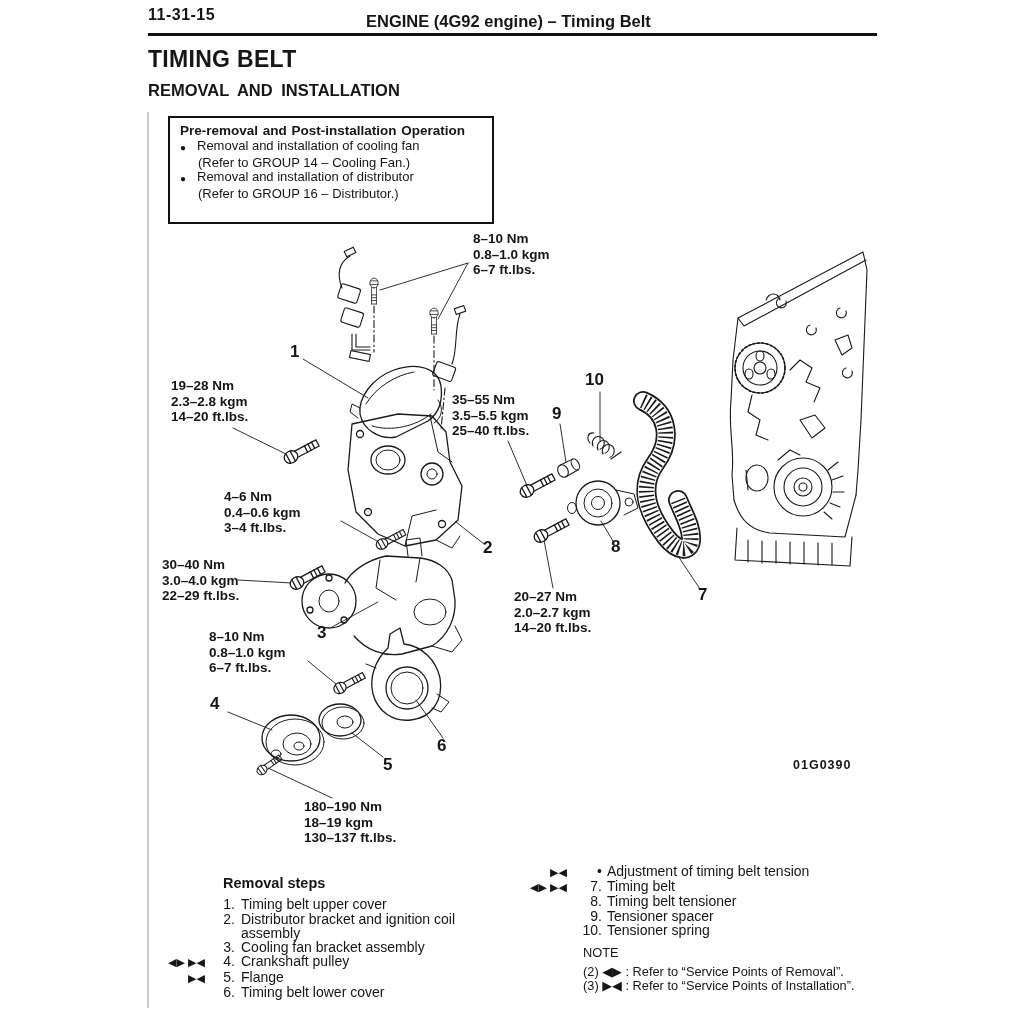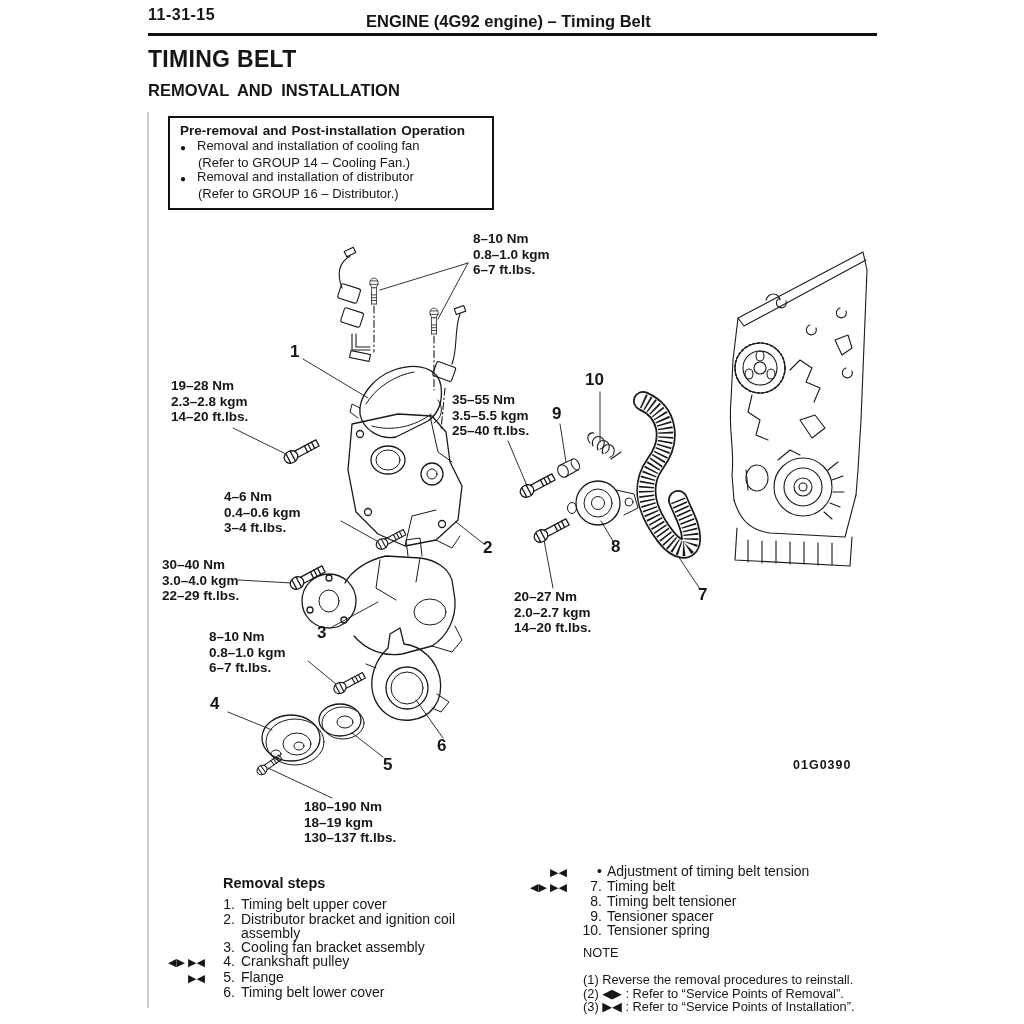--- a/index.html
+++ b/index.html
@@ -6,42 +6,42 @@
   body{width:1024px;height:1024px;position:relative;overflow:hidden;
        font-family:"Liberation Sans","DejaVu Sans",sans-serif;color:#161616;}
   .abs{position:absolute;}
   
   .pagenum{left:148px;top:6px;font-size:16px;font-weight:bold;letter-spacing:.5px;}
   .headtitle{left:366px;top:12px;font-size:16.5px;font-weight:bold;}
   .headrule{left:148px;top:33px;width:729px;height:3px;background:#111;}
   .h1{left:148px;top:46px;font-size:23px;font-weight:800;letter-spacing:.3px;}
   .h2{left:148px;top:81px;font-size:16.5px;font-weight:bold;word-spacing:4px;}
   
-  .prebox{left:168px;top:116px;width:326px;border:2px solid #111;padding:5px 8px 7px 10px;box-sizing:border-box;}
+  .prebox{left:168px;top:116px;width:326px;border:2px solid #111;padding:5px 8px 21px 10px;box-sizing:border-box;}
   .preboxtitle{font-size:13.5px;font-weight:bold;word-spacing:1px;margin-bottom:1px;}
   .preitem{display:flex;font-size:13px;line-height:14.5px;}
   .preitem .b{width:17px;font-size:10px;padding-top:2px;}
   .preitem .t2{padding-left:1px;}
   
   .tq{font-size:13.5px;font-weight:bold;line-height:15.5px;white-space:nowrap;}
   .pn{font-size:17px;font-weight:bold;}
   .figcode{left:793px;top:758px;font-size:12.5px;font-weight:bold;letter-spacing:1px;text-align:right;}
   
   .steps{left:156px;top:876px;width:340px;font-size:14px;line-height:14.3px;}
   .steps .title{font-weight:bold;font-size:14.5px;margin:0 0 7px 67px;}
   .row{display:flex;align-items:flex-start;}
   .mk{width:49px;text-align:right;white-space:pre;font-size:11px;padding-top:1px;flex:none;}
   .num{width:36px;flex:none;text-align:right;padding-right:6px;box-sizing:border-box;}
   .txt{width:218px;}
   .rlist{left:523px;top:864px;width:360px;font-size:14px;line-height:14.2px;}
   .rlist .mk{width:44px;}
   .rlist .num{width:40px;padding-right:5px;}
   .rlist .txt{width:250px;}
   .note{left:583px;top:946px;width:320px;font-size:12.8px;line-height:13.4px;}
-  .note .nt{margin-bottom:14px;}
+  .note .nt{margin-bottom:6px;}
   svg{position:absolute;left:0;top:0;}
 </style>
 </head>
 <body>
 
 <svg width="1024" height="1024" viewBox="0 0 1024 1024">
   <defs>
     <g id="bolt">
       <ellipse cx="0" cy="0" rx="7" ry="6" fill="#fff" stroke="#1a1a1a"></ellipse>
       <path d="M-3,-5 L-3,5 M2,-5.5 L2,5.5"></path>
@@ -351,16 +351,15 @@
   </div>
   <div class="row">
     <span class="mk"></span>
     <span class="num">10.</span>
     <span class="txt">Tensioner spring</span>
   </div>
 </div>
 
 <div class="abs note">
   <div class="nt">NOTE</div>
-  <div>(1) Reverse the removal procedures to reinstall.</div>
   <div>(2) ◀▶ : Refer to “Service Points of Removal”.</div>
   <div>(3) ▶◀ : Refer to “Service Points of Installation”.</div>
 </div>
 
 </body></html>

